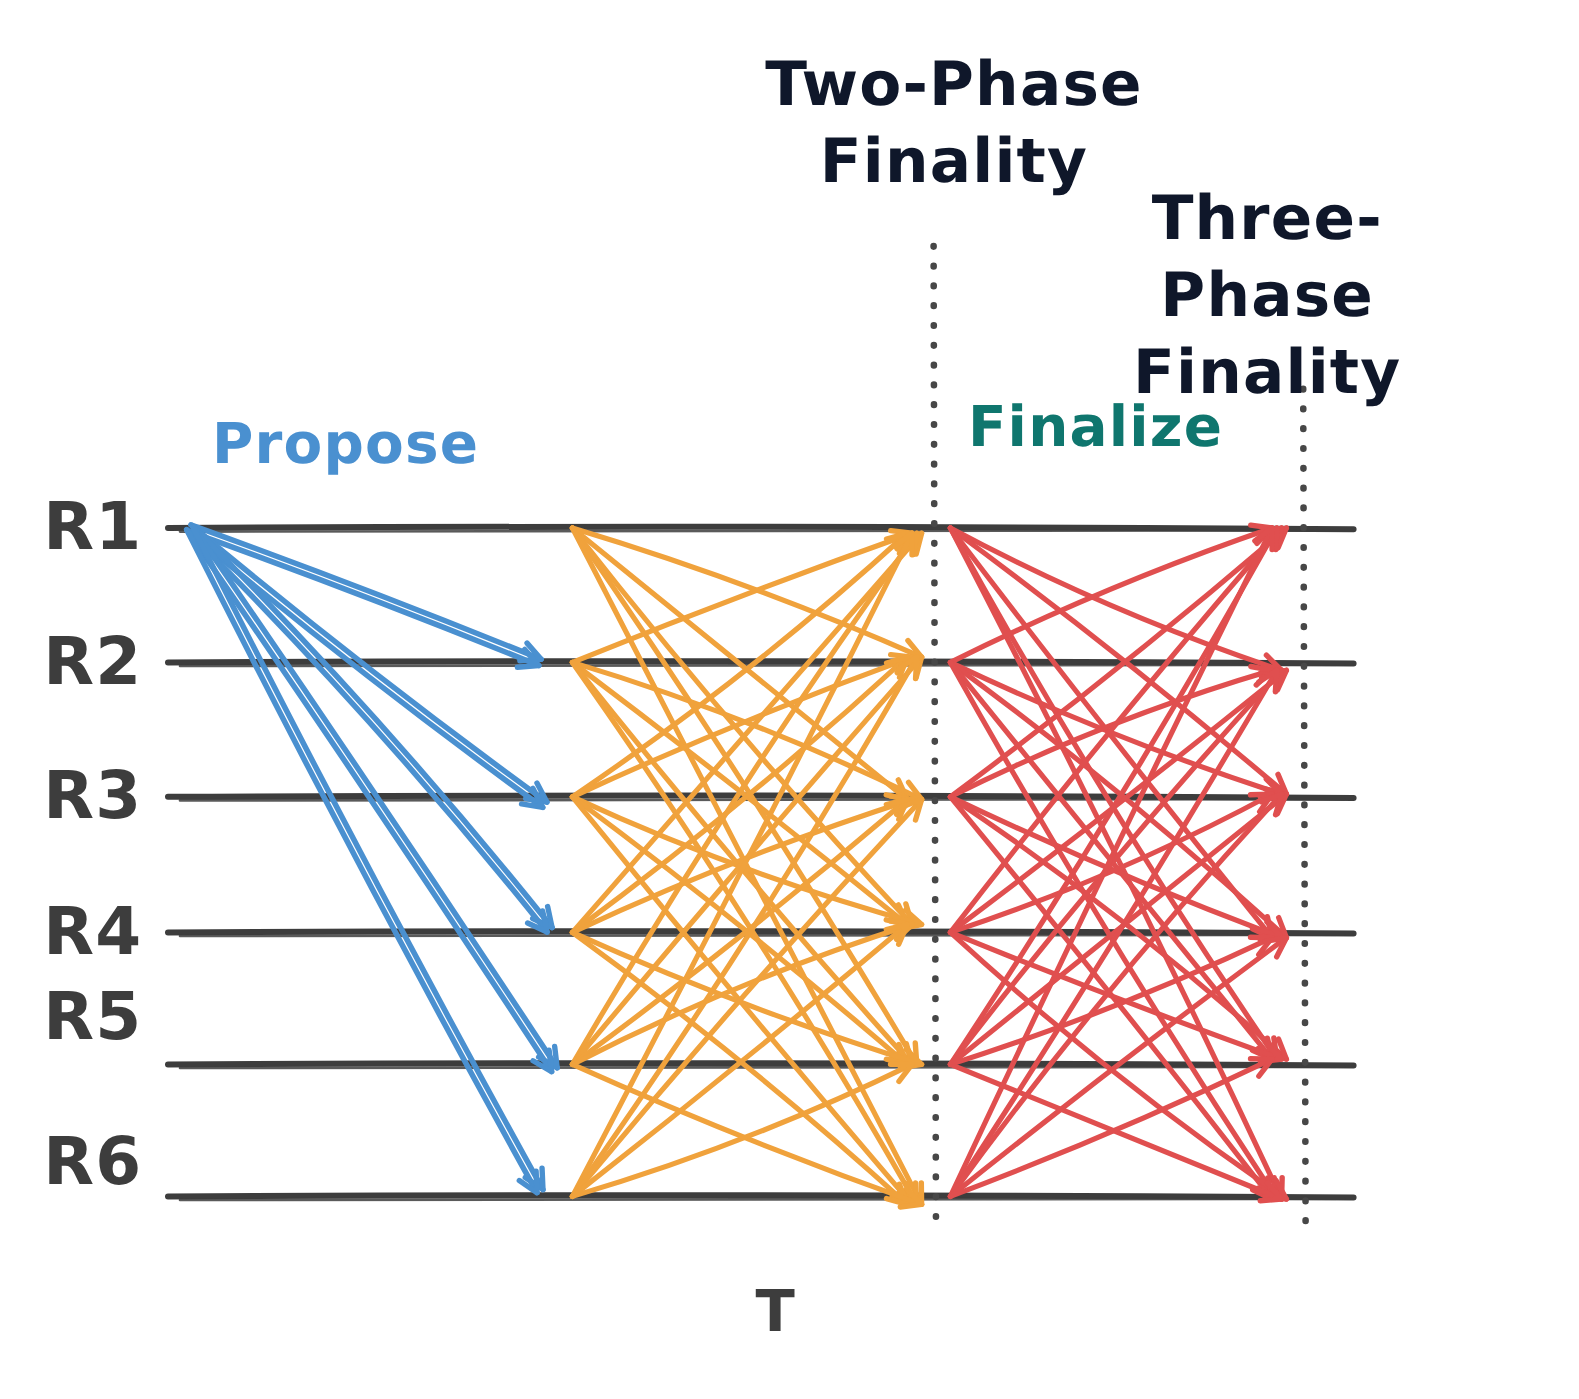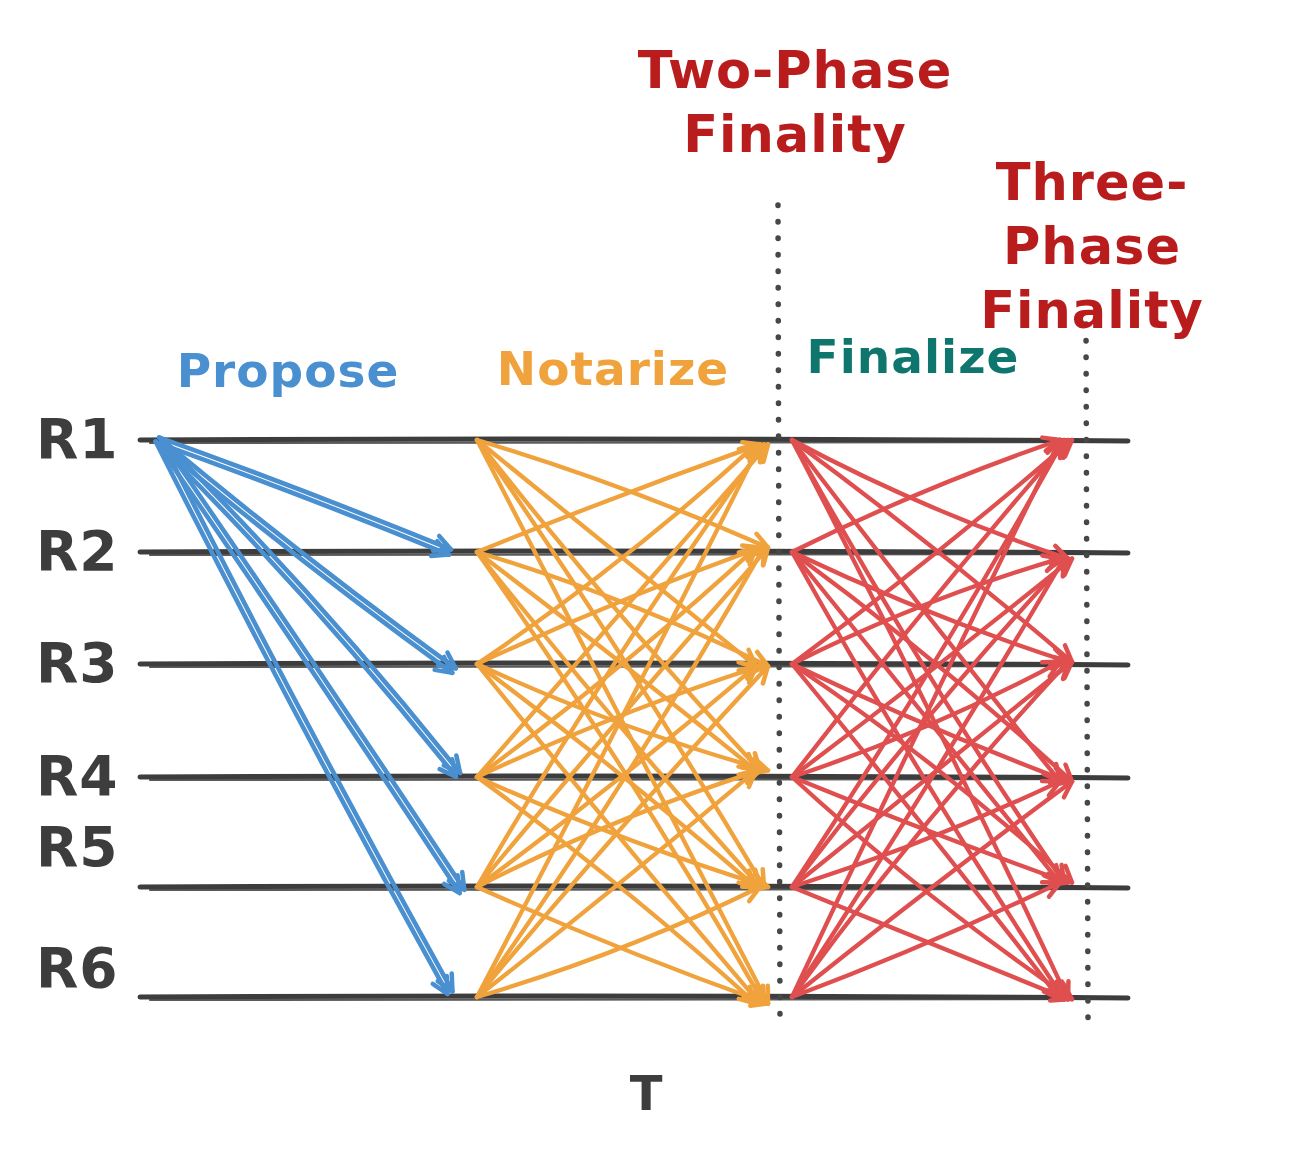--- a/index.html
+++ b/index.html
@@ -28,21 +28,21 @@
     font-size: 47px;
     font-weight: 700;
     letter-spacing: 1px;
     text-align: right;
   }
   .milestone-label {
     position: absolute;
     transform: translate(-50%, -50%);
     font-size: 51px;
     font-weight: 700;
-    color: #b91c1c;
+    color: #0f172a;
     white-space: pre-line;
     text-align: center;
     line-height: 1.25;
     letter-spacing: 1px;
   }
   .time-label {
     position: absolute;
     left: 646px;
     top: 1093px;
     transform: translate(-50%, -50%);
@@ -161,23 +161,22 @@
     </svg>
 
   <div class="replica-label" style="top:440px">R1</div>
   <div class="replica-label" style="top:552px">R2</div>
   <div class="replica-label" style="top:664px">R3</div>
   <div class="replica-label" style="top:777px">R4</div>
   <div class="replica-label" style="top:848px">R5</div>
   <div class="replica-label" style="top:969px">R6</div>
 
   <div class="phase-label" style="left: 288px; top: 370px; color: rgb(74, 144, 208);">Propose</div>
-  <div class="phase-label" style="left: 613px; top: 368px; color: rgb(240, 162, 60);">Notarize</div>
   <div class="phase-label" style="left: 913px; top: 356px; color: #0f766e;">Finalize</div>
 
   <div class="milestone-label" style="left:795px;top:103px">Two-Phase
 Finality</div>
-  <div class="milestone-label" style="left:1092px;top:247px">Three-Phase
+  <div class="milestone-label" style="left:1056px;top:247px">Three-Phase
 Finality</div>
 
   <div class="time-label">T</div>
 
 </div>
 
 </body></html>

